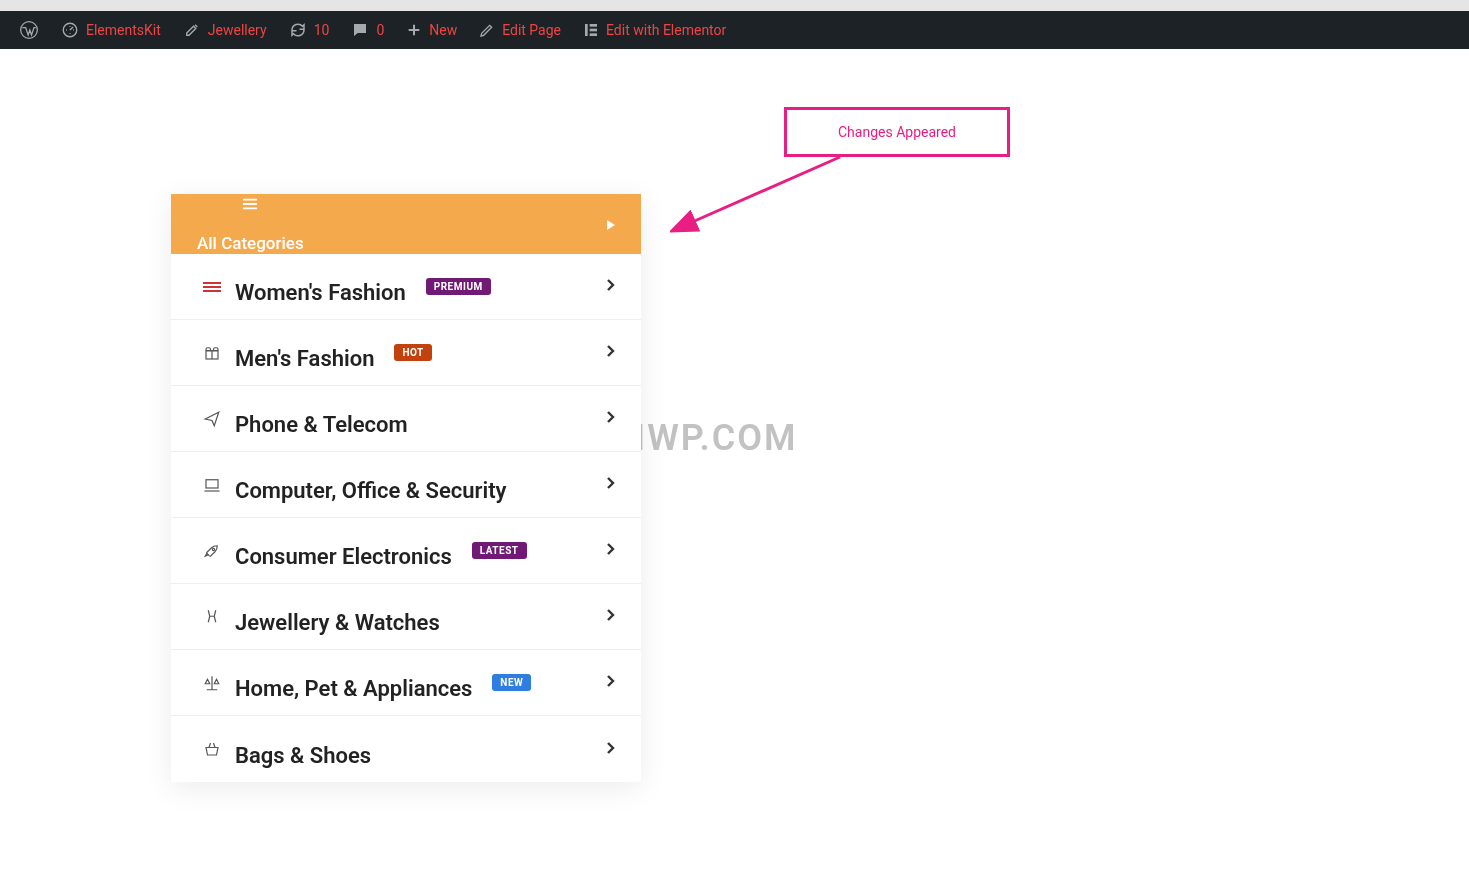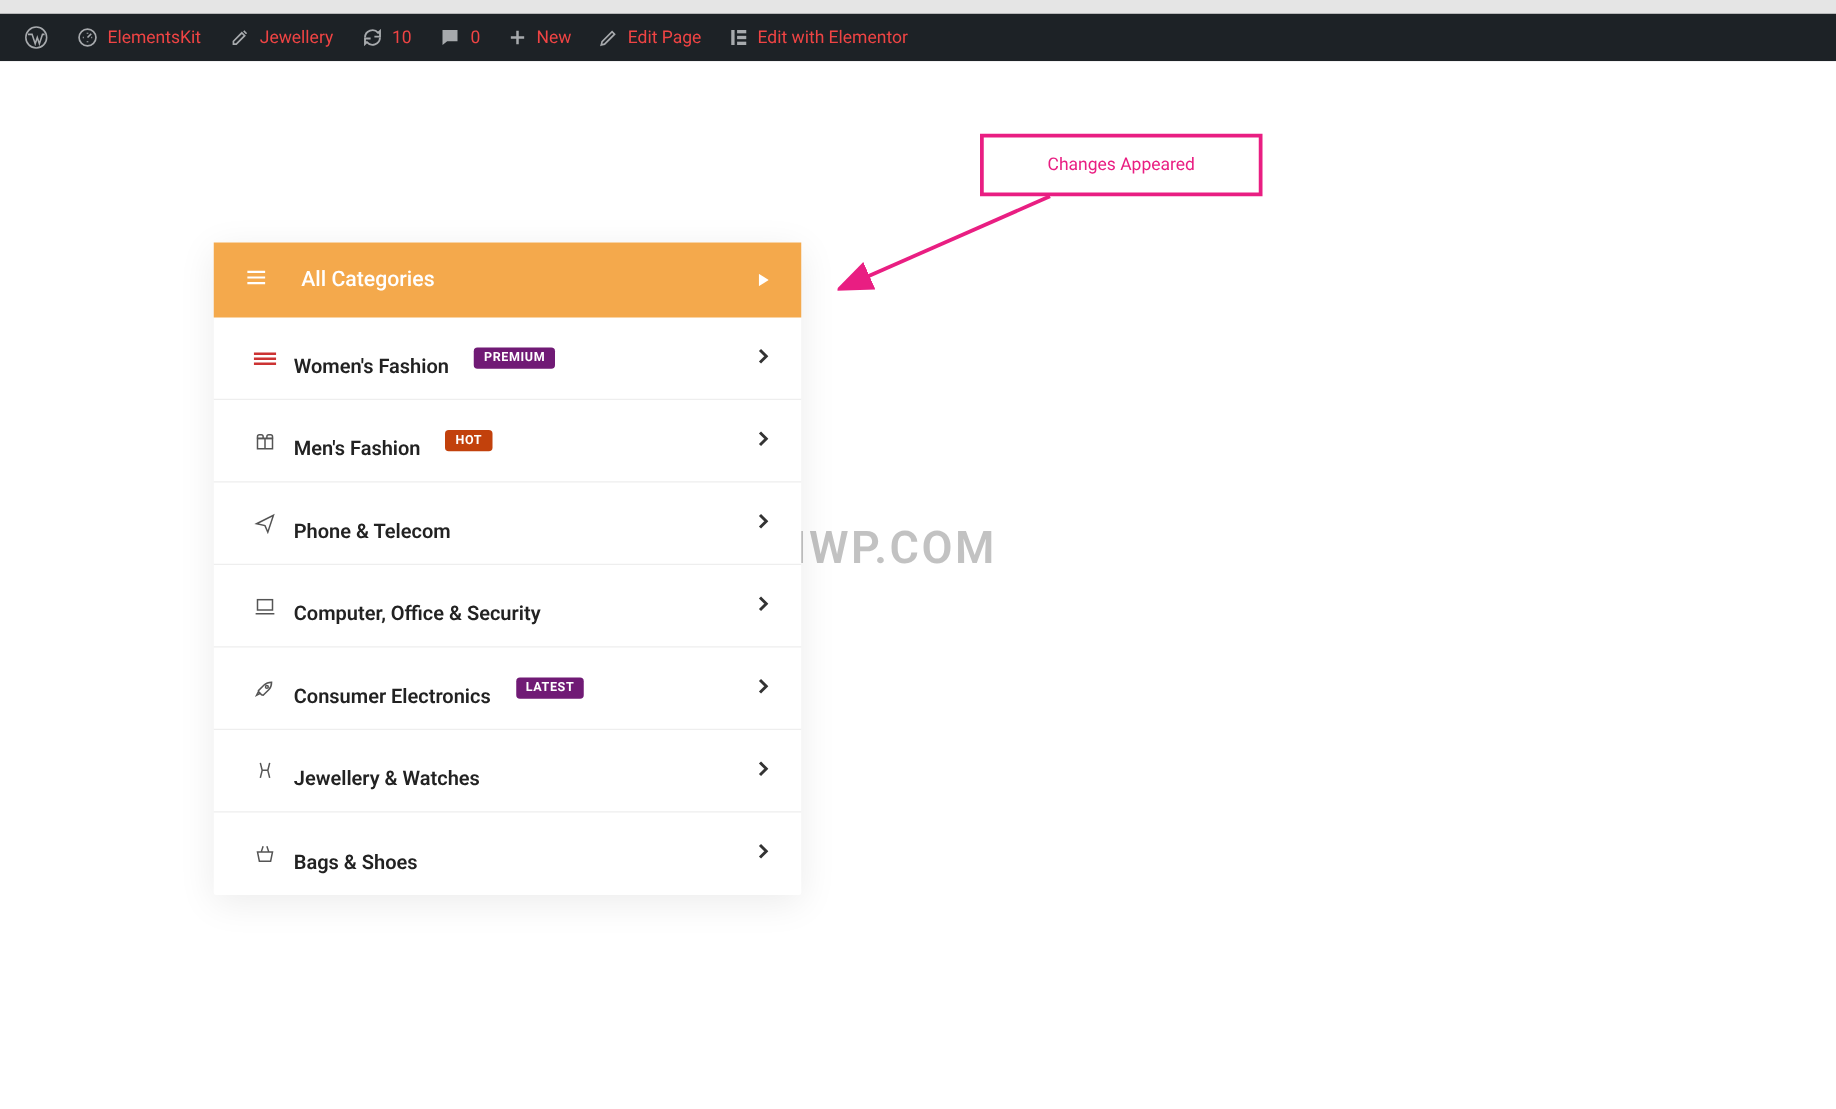--- a/index.html
+++ b/index.html
@@ -57,35 +57,35 @@
     background: #f4a94c;
     color: #fff;
     height: 60px;
     display: flex;
     align-items: center;
     padding: 0 26px;
     font-size: 17px;
     font-weight: 500;
     justify-content: space-between;
   }
-  .cat-header .left { display:flex; align-items:center; gap:28px; }
+  .cat-header .left { display:flex; align-items:center; gap:18px;flex-direction:column; }
   .cat-item {
     display:flex;
     align-items:center;
     height: 66px;
     padding: 0 26px 0 32px;
     border-bottom: 1px solid #eee;
     cursor:pointer;
     justify-content: space-between;
     color:#222;
   }
   .cat-item:last-child { border-bottom:none; }
   .cat-item .left { display:flex; align-items:center; gap:14px; }
   .cat-item .icon { width:18px; display:flex; justify-content:center; color:#555; }
-  .cat-item .label { font-size:16px; font-weight:600; color:#222;margin-top:12px; }
+  .cat-item .label { font-size:22px; font-weight:600; color:#222;margin-top:12px; }
   .cat-item .badge {
     font-size:10px;
     font-weight:700;
     letter-spacing:0.5px;
     padding:3px 8px;
     border-radius:3px;
     color:#fff;
     margin-left:6px;
   }
   .badge-purple { background:#701a75; }
@@ -326,20 +326,34 @@
             <span class="label">Jewellery &amp; Watches</span>
           </div>
           <span class="chev"><svg width="9" height="14" viewBox="0 0 9 14" fill="none" stroke="#333" stroke-width="2.4">
               <path d="M2 2l5 5-5 5"></path>
             </svg></span>
         </div>
         <div class="cat-item">
           <div class="left">
             <span class="icon">
               <svg width="18" height="18" viewBox="0 0 24 24" fill="none" stroke="currentColor" stroke-width="1.6">
+                <path d="M12 3v18M6 7l-3 6h6zM18 7l3 6h-6zM5 21h14"></path>
+              </svg>
+            </span>
+            <span class="label">Home, Pet &amp; Appliances</span>
+            <span class="badge badge-blue">NEW</span>
+          </div>
+          <span class="chev"><svg width="9" height="14" viewBox="0 0 9 14" fill="none" stroke="#333" stroke-width="2.4">
+              <path d="M2 2l5 5-5 5"></path>
+            </svg></span>
+        </div>
+        <div class="cat-item">
+          <div class="left">
+            <span class="icon">
+              <svg width="18" height="18" viewBox="0 0 24 24" fill="none" stroke="currentColor" stroke-width="1.6">
                 <path d="M4 10h16l-2 10H6zM8 10l2-6M16 10l-2-6"></path>
               </svg>
             </span>
             <span class="label">Bags &amp; Shoes</span>
           </div>
           <span class="chev"><svg width="9" height="14" viewBox="0 0 9 14" fill="none" stroke="#333" stroke-width="2.4">
               <path d="M2 2l5 5-5 5"></path>
             </svg></span>
         </div>
       </div>

